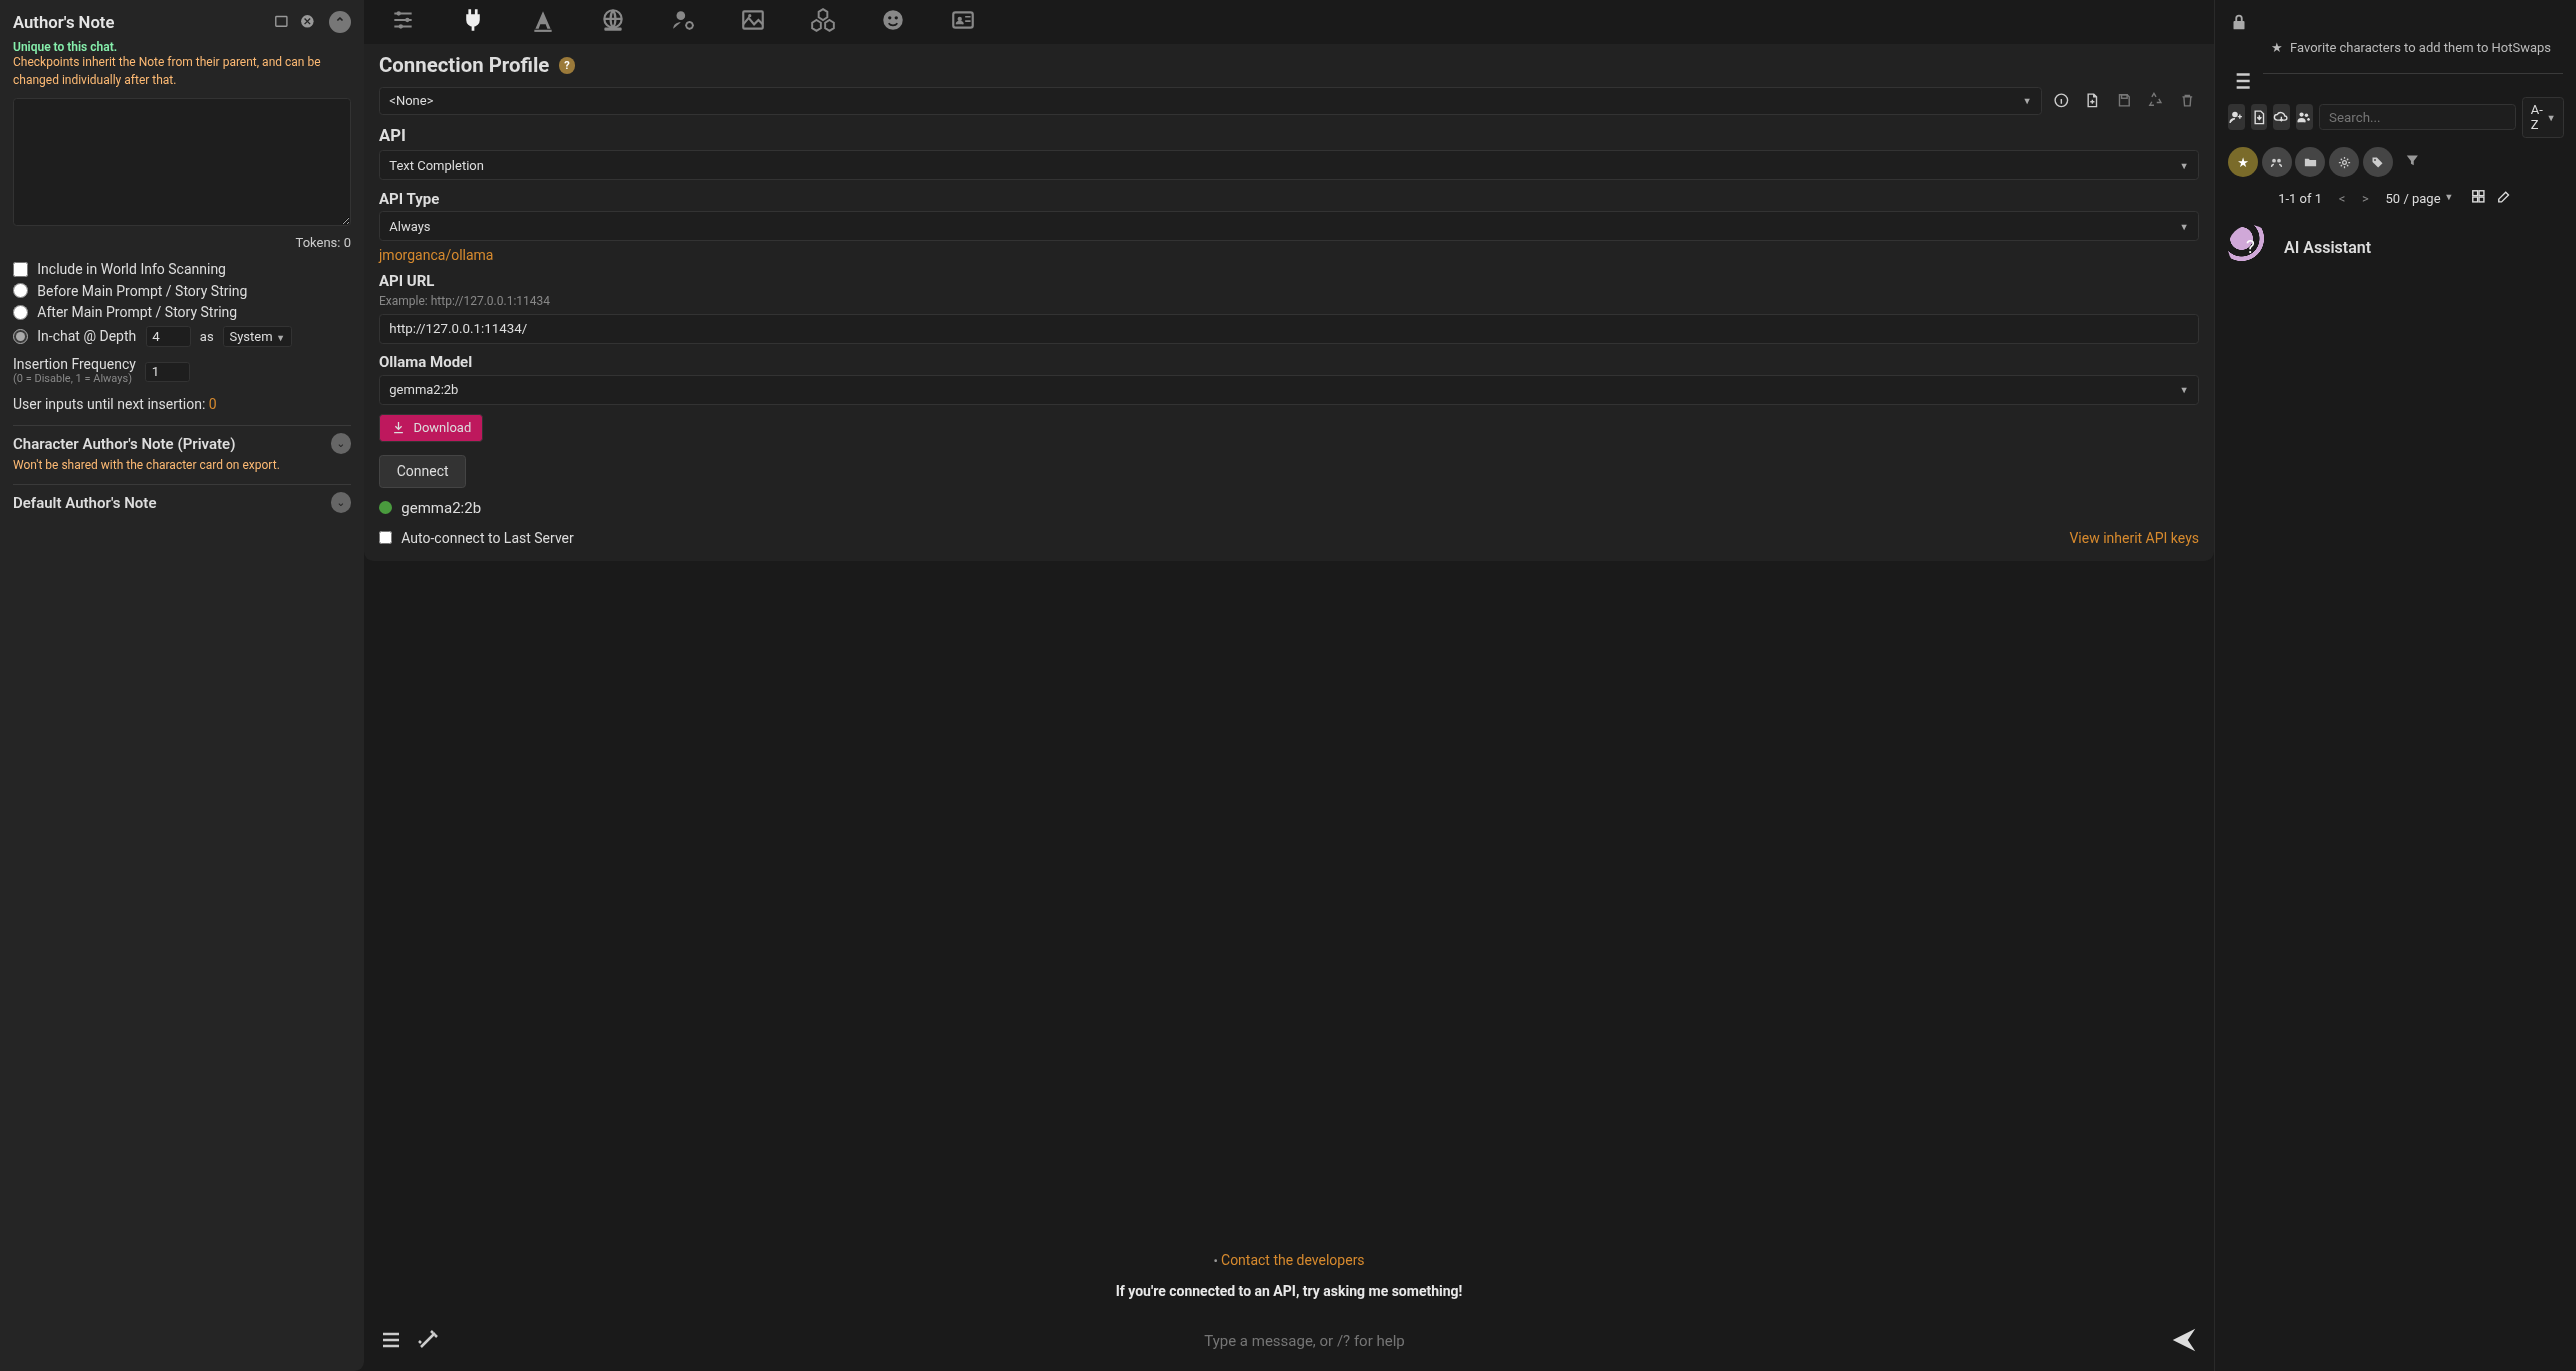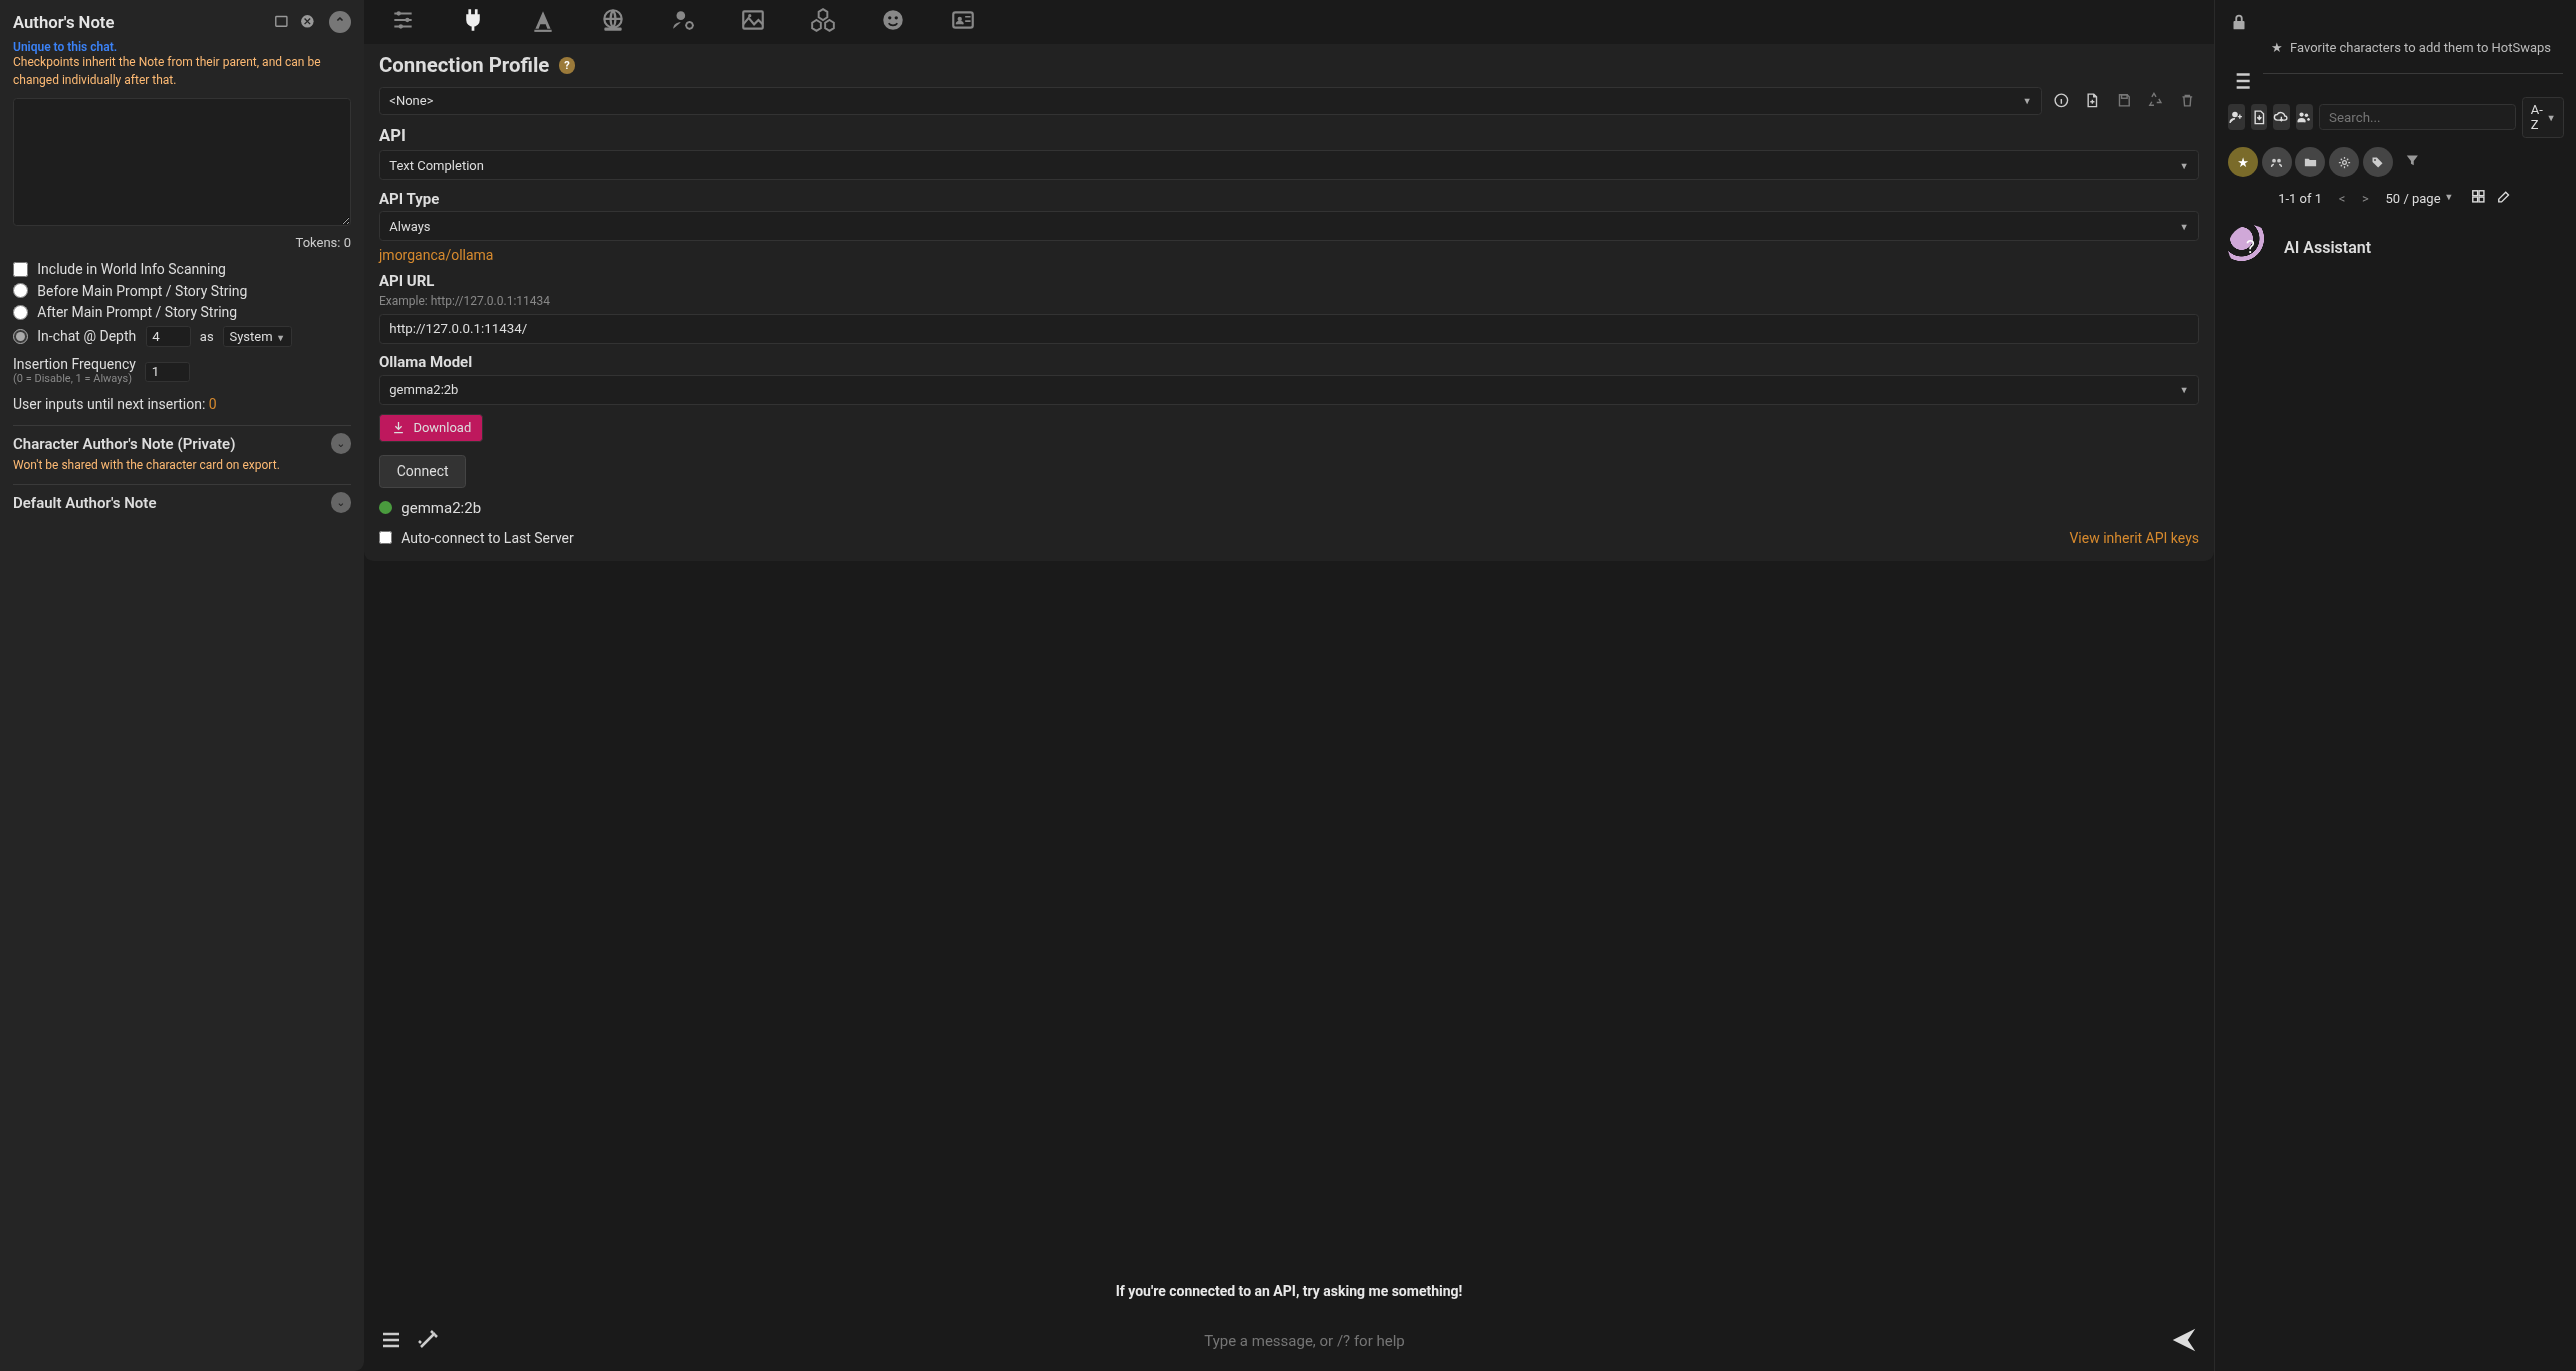--- a/index.html
+++ b/index.html
@@ -6,21 +6,21 @@
 body { background: #1a1a1a; color: #ddd; font-size: 13px; overflow: hidden; }
 .app { display: flex; height: 100vh; }
 
 
 .left-panel { width: 364px; background: #252525; padding: 11px 13px; overflow-y: auto; border-radius: 0 0 9.3px 0; }
 .panel-header { display: flex; justify-content: space-between; align-items: center; margin-bottom: 7.4px; }
 .panel-title { font-size: 16.7px; font-weight: 600; color: #e5e5e5; }
 .panel-icons { display: flex; gap: 5.6px; }
 .icon-btn { width: 20.4px; height: 20.4px; display: flex; align-items: center; justify-content: center; cursor: pointer; color: #999; }
 .icon-circle { width: 22px; height: 22px; border-radius: 50%; background: #777; display:flex; align-items:center; justify-content:center; color: #222; cursor:pointer; font-size: 13px; font-weight:bold;}
-.subtitle-bold { font-weight: 600; font-size: 12px; color: #3b82f6; }
+.subtitle-bold { font-weight: 600; font-size: 12px; color: #86efac; }
 .help-text { font-size: 12px; color: #fdba74; line-height: 1.45; margin-bottom: 9.3px; }
 .textarea { width: 100%; height: 128px; background: #1e1e1e; border: 0.9px solid #333; border-radius: 3.7px; padding:7.4px; color:#ddd; resize: both; }
 .tokens { text-align: right; font-size: 13px; color: #ccc; margin-top: 5.6px; margin-bottom: 11px; }
 .check-row, .radio-row { display: flex; align-items: center; gap: 9.3px; margin-bottom: 5.6px; font-size: 14px; }
 .check-row input, .radio-row input { width: 15px; height: 15px; accent-color: #aaa; }
 .depth-row { display: flex; align-items: center; gap: 9.3px; margin-bottom: 9.3px; }
 .num-input { width: 45px; background: #1e1e1e; border: 0.9px solid #333; color: #ddd; padding: 1.9px 5.6px; border-radius: 2.8px; }
 .select-inline { background: #1e1e1e; border: 0.9px solid #333; color: #ddd; padding: 1.9px 5.6px; border-radius: 2.8px; cursor:pointer; }
 .small-hint { font-size: 11px; color: #888; margin-bottom: 11px;}
 .inputs-until { font-size: 14px; margin-bottom: 13px; }
@@ -310,20 +310,21 @@
       <div class="bottom-opts">
         <label class="checkbox-line">
           <input type="checkbox" style="">
             <span>Auto-connect to Last Server</span>
         </label>
         <span class="link">View inherit API keys</span>
       </div>
     </div>
 
     <div class="chat-area">
+      <div class="bullet-line"><span class="link">Contact the developers</span></div>
       <div class="hint-line">If you're connected to an API, try asking me something!</div>
     </div>
 
     <div class="input-bar">
       <span style="color:#ccc;cursor:pointer;"><svg width="24" height="24" viewBox="0 0 24 24">
             <path d="M4 6h16M4 12h16M4 18h16" stroke="currentColor" stroke-width="2.5"></path>
           </svg></span>
       <span style="color:#ccc;cursor:pointer;"><svg width="24" height="24" viewBox="0 0 24 24">
             <path d="M5 19L19 5M15 3l2 2M19 7l2 2M3 13l2 2" stroke="currentColor" stroke-width="2.5"></path>
           </svg></span>

